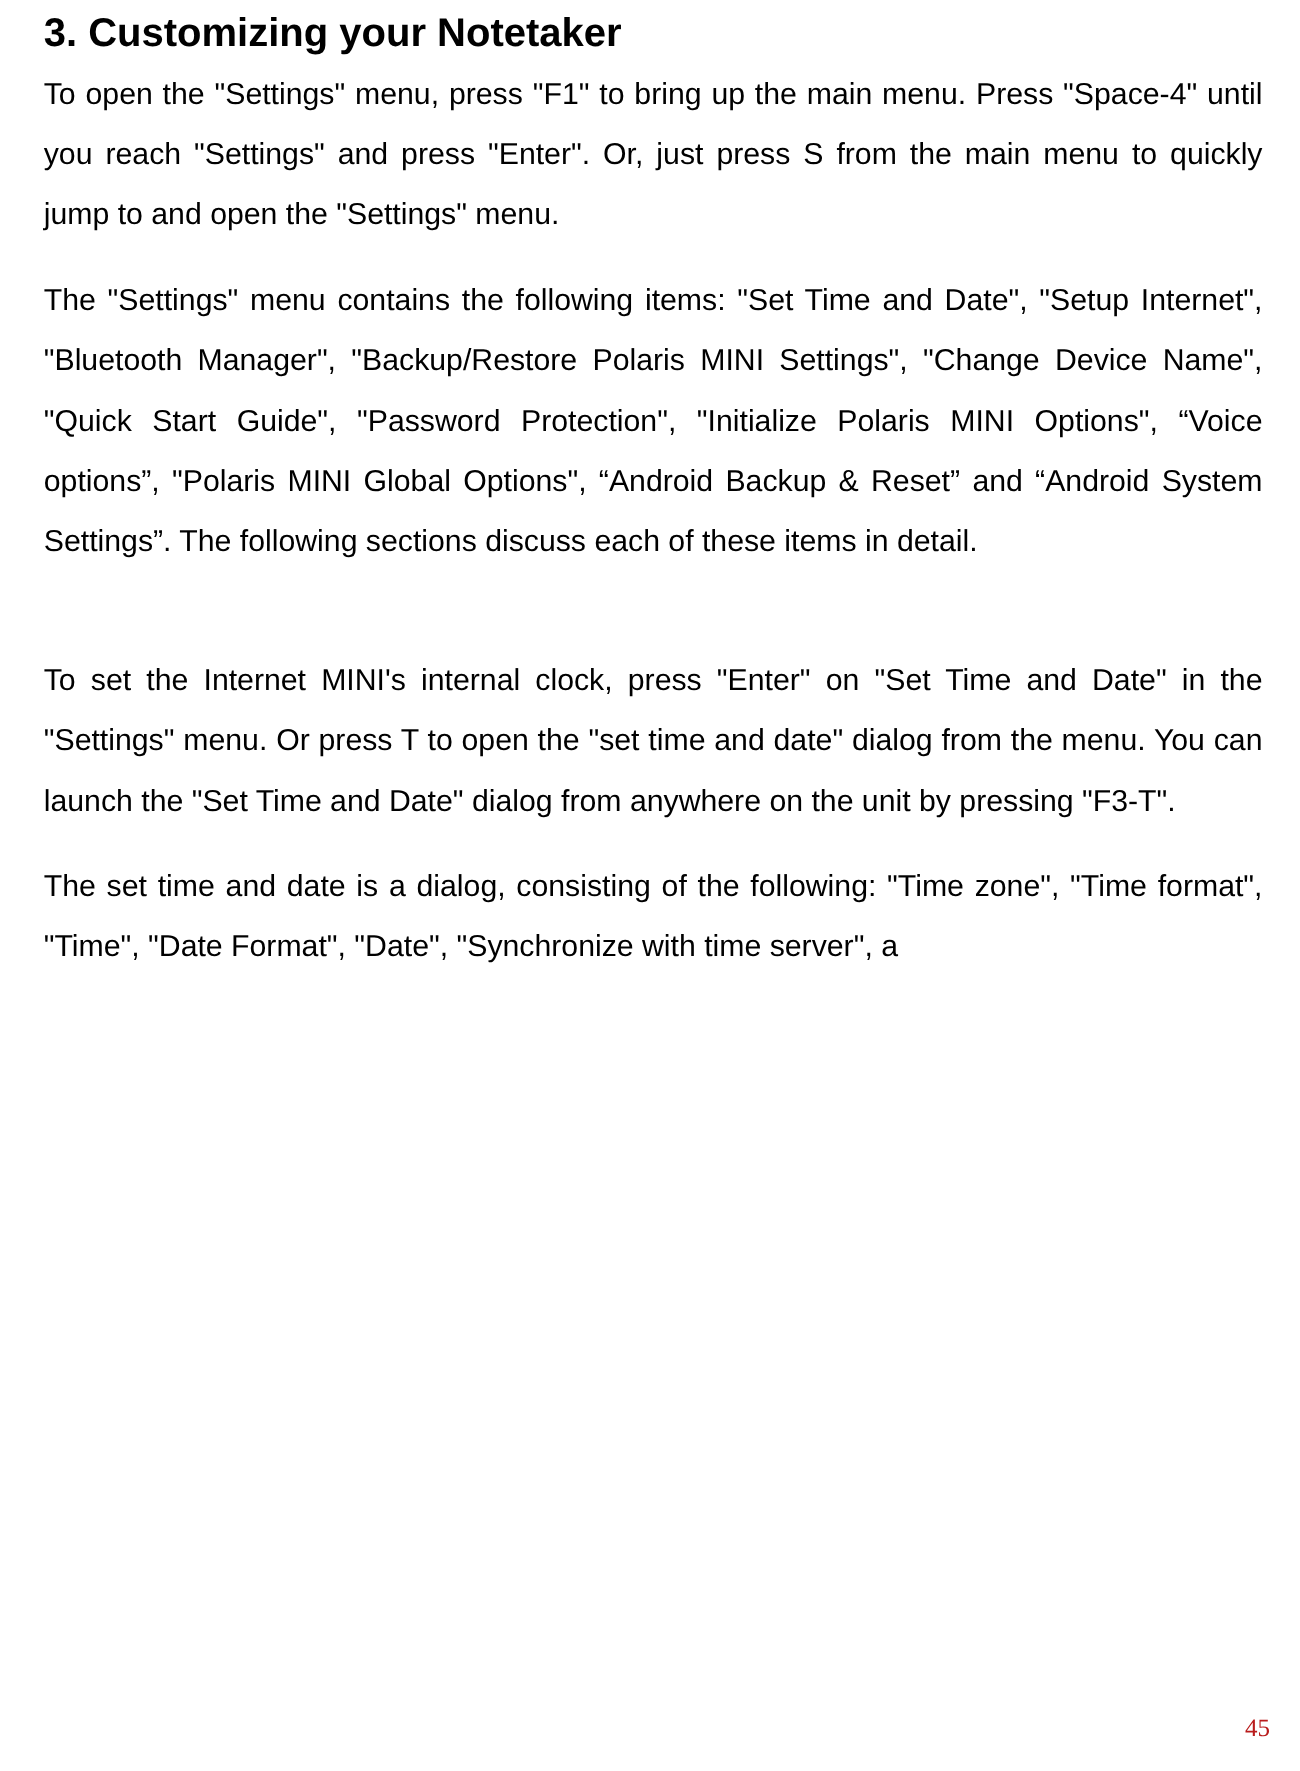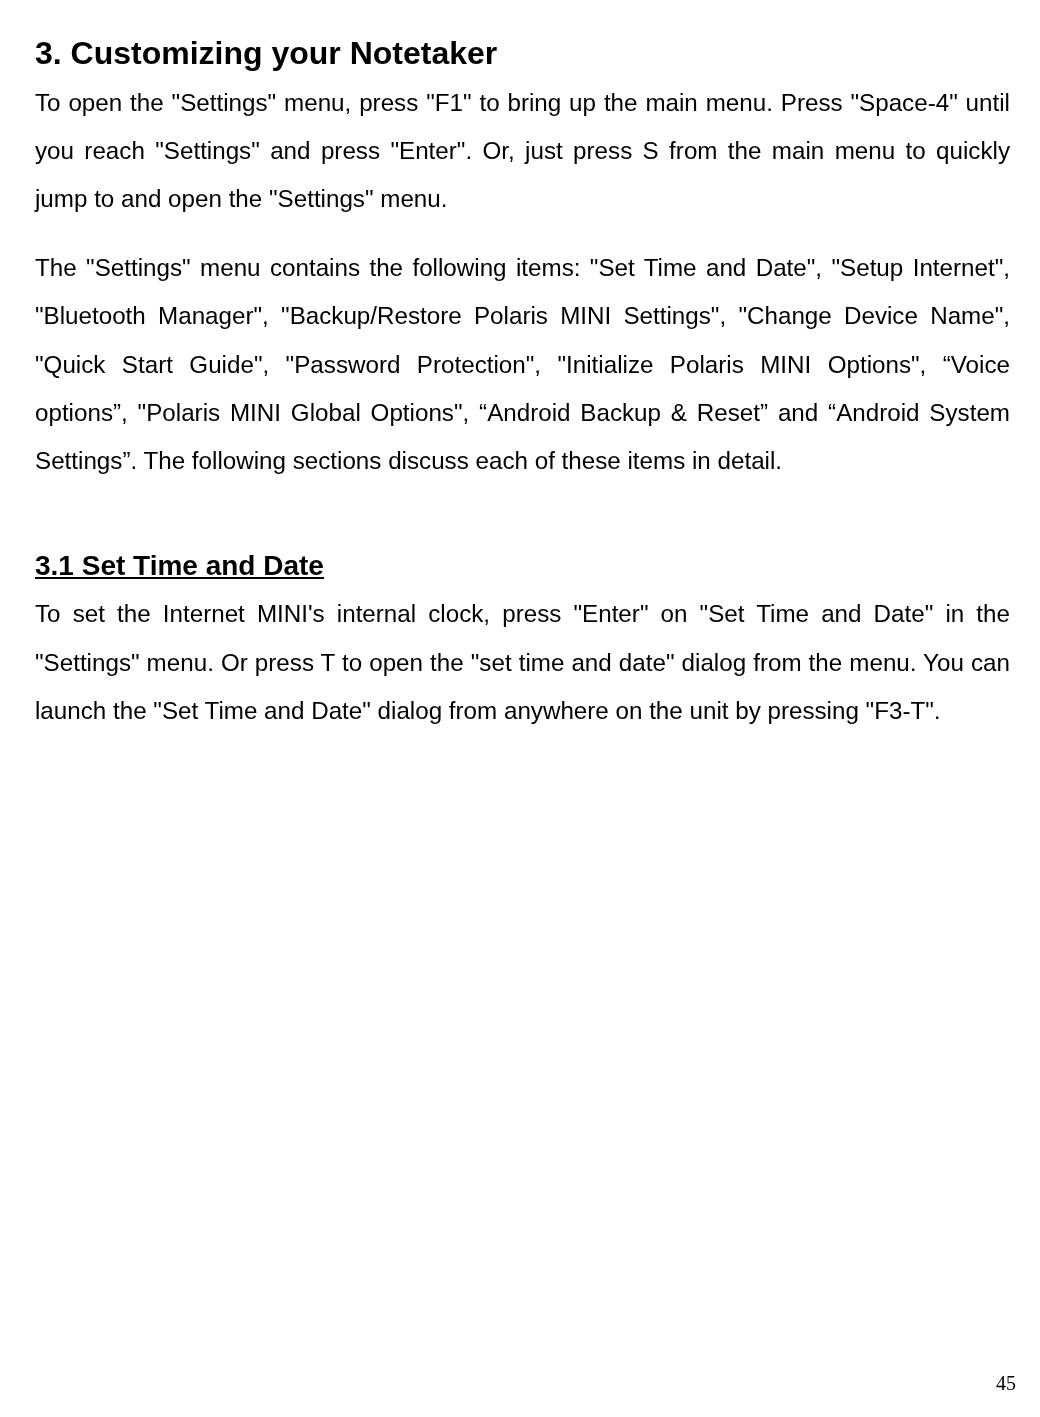--- a/index.html
+++ b/index.html
@@ -8,21 +8,20 @@
       height: 1417px;
       margin: 0;
       padding: 0;
       box-sizing: border-box;
       background: #ffffff;
       color: #000000;
       position: relative;
     }
     .page {
       padding: 6px 30px 0 35px;
-      margin-top: 27px;
     }
     h1.section-heading {
       font-size: 32px;
       font-weight: bold;
       margin: 0 0 4px 0;
       line-height: 1.3;
     }
     h2.sub-heading {
       font-size: 28px;
       font-weight: bold;
@@ -39,35 +38,35 @@
     }
     .spacer {
       height: 42px;
     }
     .page-number {
       position: absolute;
       bottom: 22px;
       right: 24px;
       font-family: "Times New Roman", Times, serif;
       font-size: 20px;
-      color: #000000;
+      color: #b91c1c;
     }
   </style>
 </head>
 <body>
 
 <div class="page">
   <h1 class="section-heading">3. Customizing your Notetaker</h1>
 
 
   <p class="body-text">To open the "Settings" menu, press "F1" to bring up the main menu. Press "Space-4" until you reach "Settings" and press "Enter". Or, just press S from the main menu to quickly jump to and open the "Settings" menu.</p>
 
   <p class="body-text">The "Settings" menu contains the following items: "Set Time and Date", "Setup Internet", "Bluetooth Manager", "Backup/Restore Polaris MINI Settings", "Change Device Name", "Quick Start Guide", "Password Protection", "Initialize Polaris MINI Options", “Voice options”, "Polaris MINI Global Options", “Android Backup &amp; Reset” and “Android System Settings”. The following sections discuss each of these items in detail.</p>
 
   <div class="spacer"></div>
 
-  <h2 class="sub-heading">3.1 Set Time and Date</h2>
 
   <p class="body-text">To set the Internet MINI's internal clock, press "Enter" on "Set Time and Date" in the "Settings" menu. Or press T to open the "set time and date" dialog from the menu. You can launch the "Set Time and Date" dialog from anywhere on the unit by pressing "F3-T".</p>
 
+  <p class="body-text">The set time and date is a dialog, consisting of the following: "Time zone", "Time format", "Time", "Date Format", "Date", "Synchronize with time server", a</p>
 </div>
 
 <div class="page-number">45</div>
 
 </body></html>

